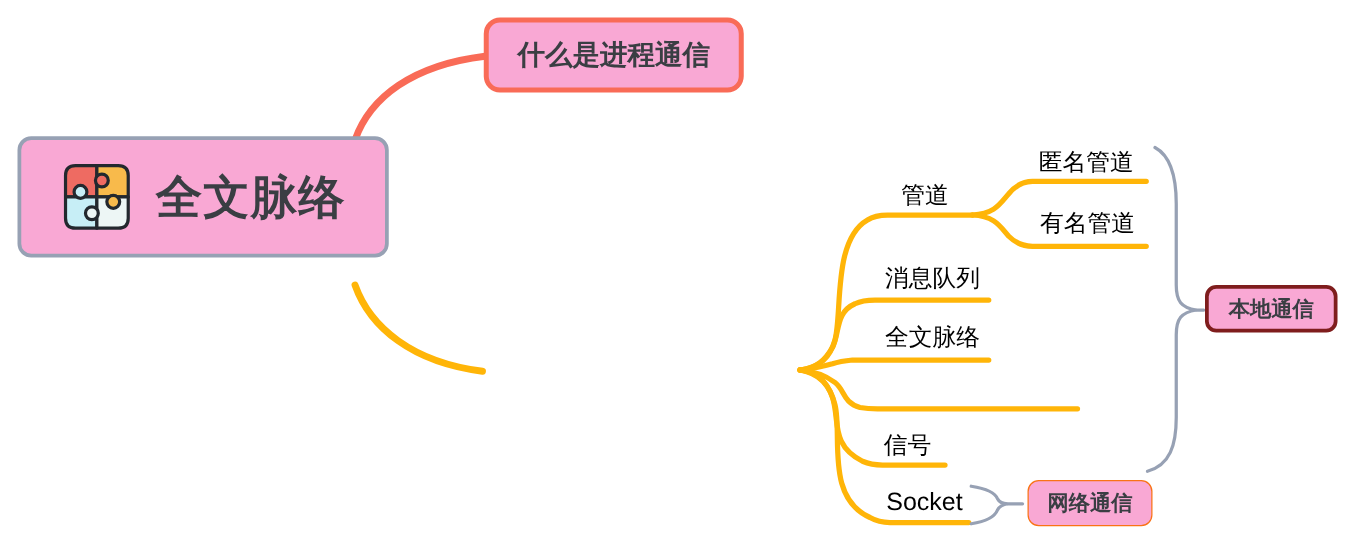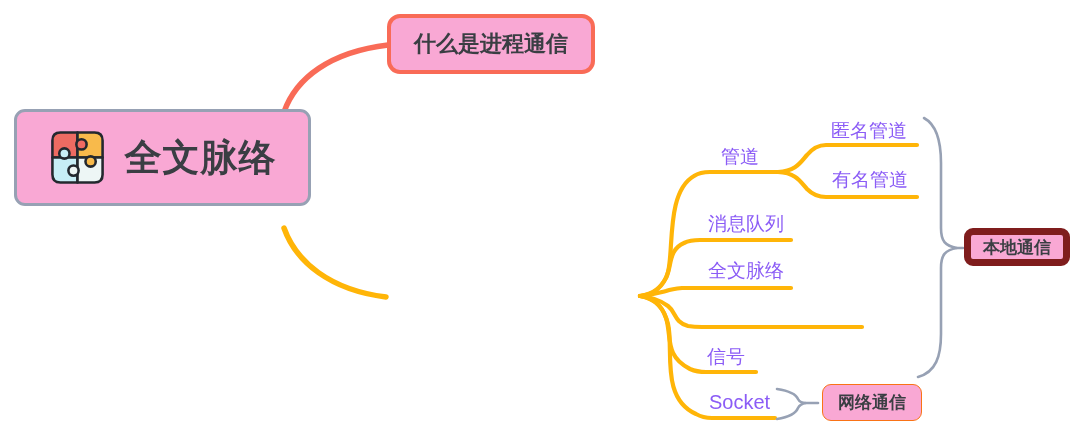--- a/index.html
+++ b/index.html
@@ -39,32 +39,32 @@
     border: 4px solid #f96b57; border-radius: 13px;
     font-size: 22px;
   }
   .node-six {
     left: 383px; top: 265px; width: 255px; height: 63px;
     border: 4px solid #ffb508; border-radius: 13px;
     font-size: 22px;
   }
   .node-local {
     left: 964px; top: 228px; width: 106px; height: 38px;
-    border: 7px solid #7f1d1d; border-radius: 9px;
+    border: 3px solid #7f1d1d; border-radius: 9px;
     font-size: 17px;
   }
   .node-network {
     left: 822px; top: 384px; width: 100px; height: 37px;
     border: 1px solid #f97316; border-radius: 9px;
     font-size: 17px;
   }
   .line-label {
     position: absolute;
     font-size: 19px;
-    color: #8b5cf6;
+    color: #000000;
     line-height: 1.1;
     white-space: nowrap;
     cursor: default;
   }
   .lbl-pipe      { left: 709px; top: 147px; margin-left: 12px; }
   .lbl-anonpipe  { left: 831px; top: 121px; }
   .lbl-namedpipe { left: 832px; top: 170px; }
   .lbl-msgqueue  { left: 708px; top: 214px; font-family: Liberation Serif, serif; }
   .lbl-sharedmem { left: 708px; top: 261px; }
   .lbl-semaphore { left: 707px; top: 302px; }

